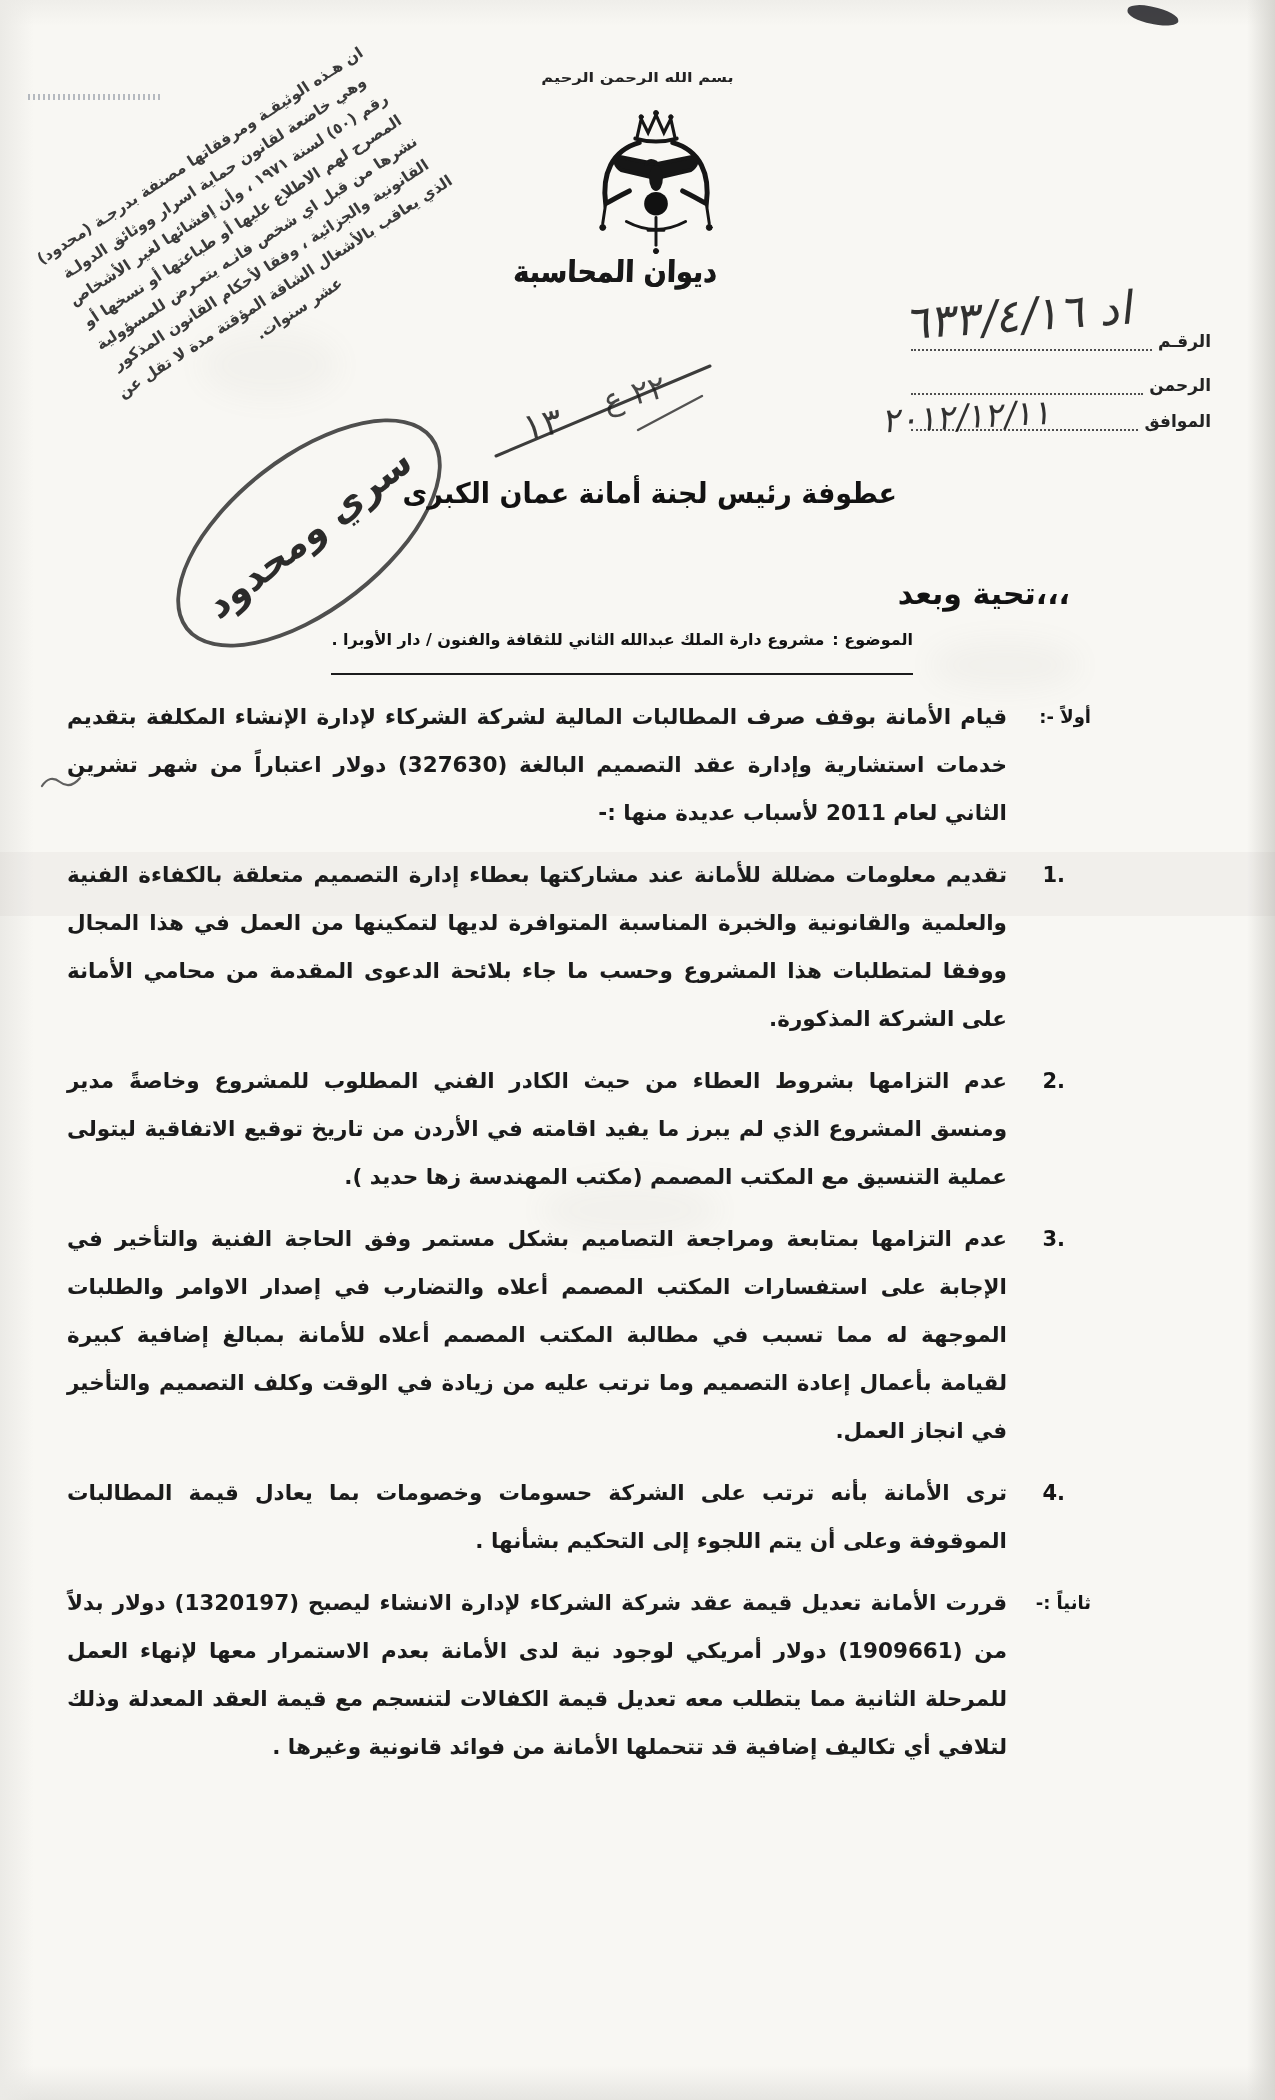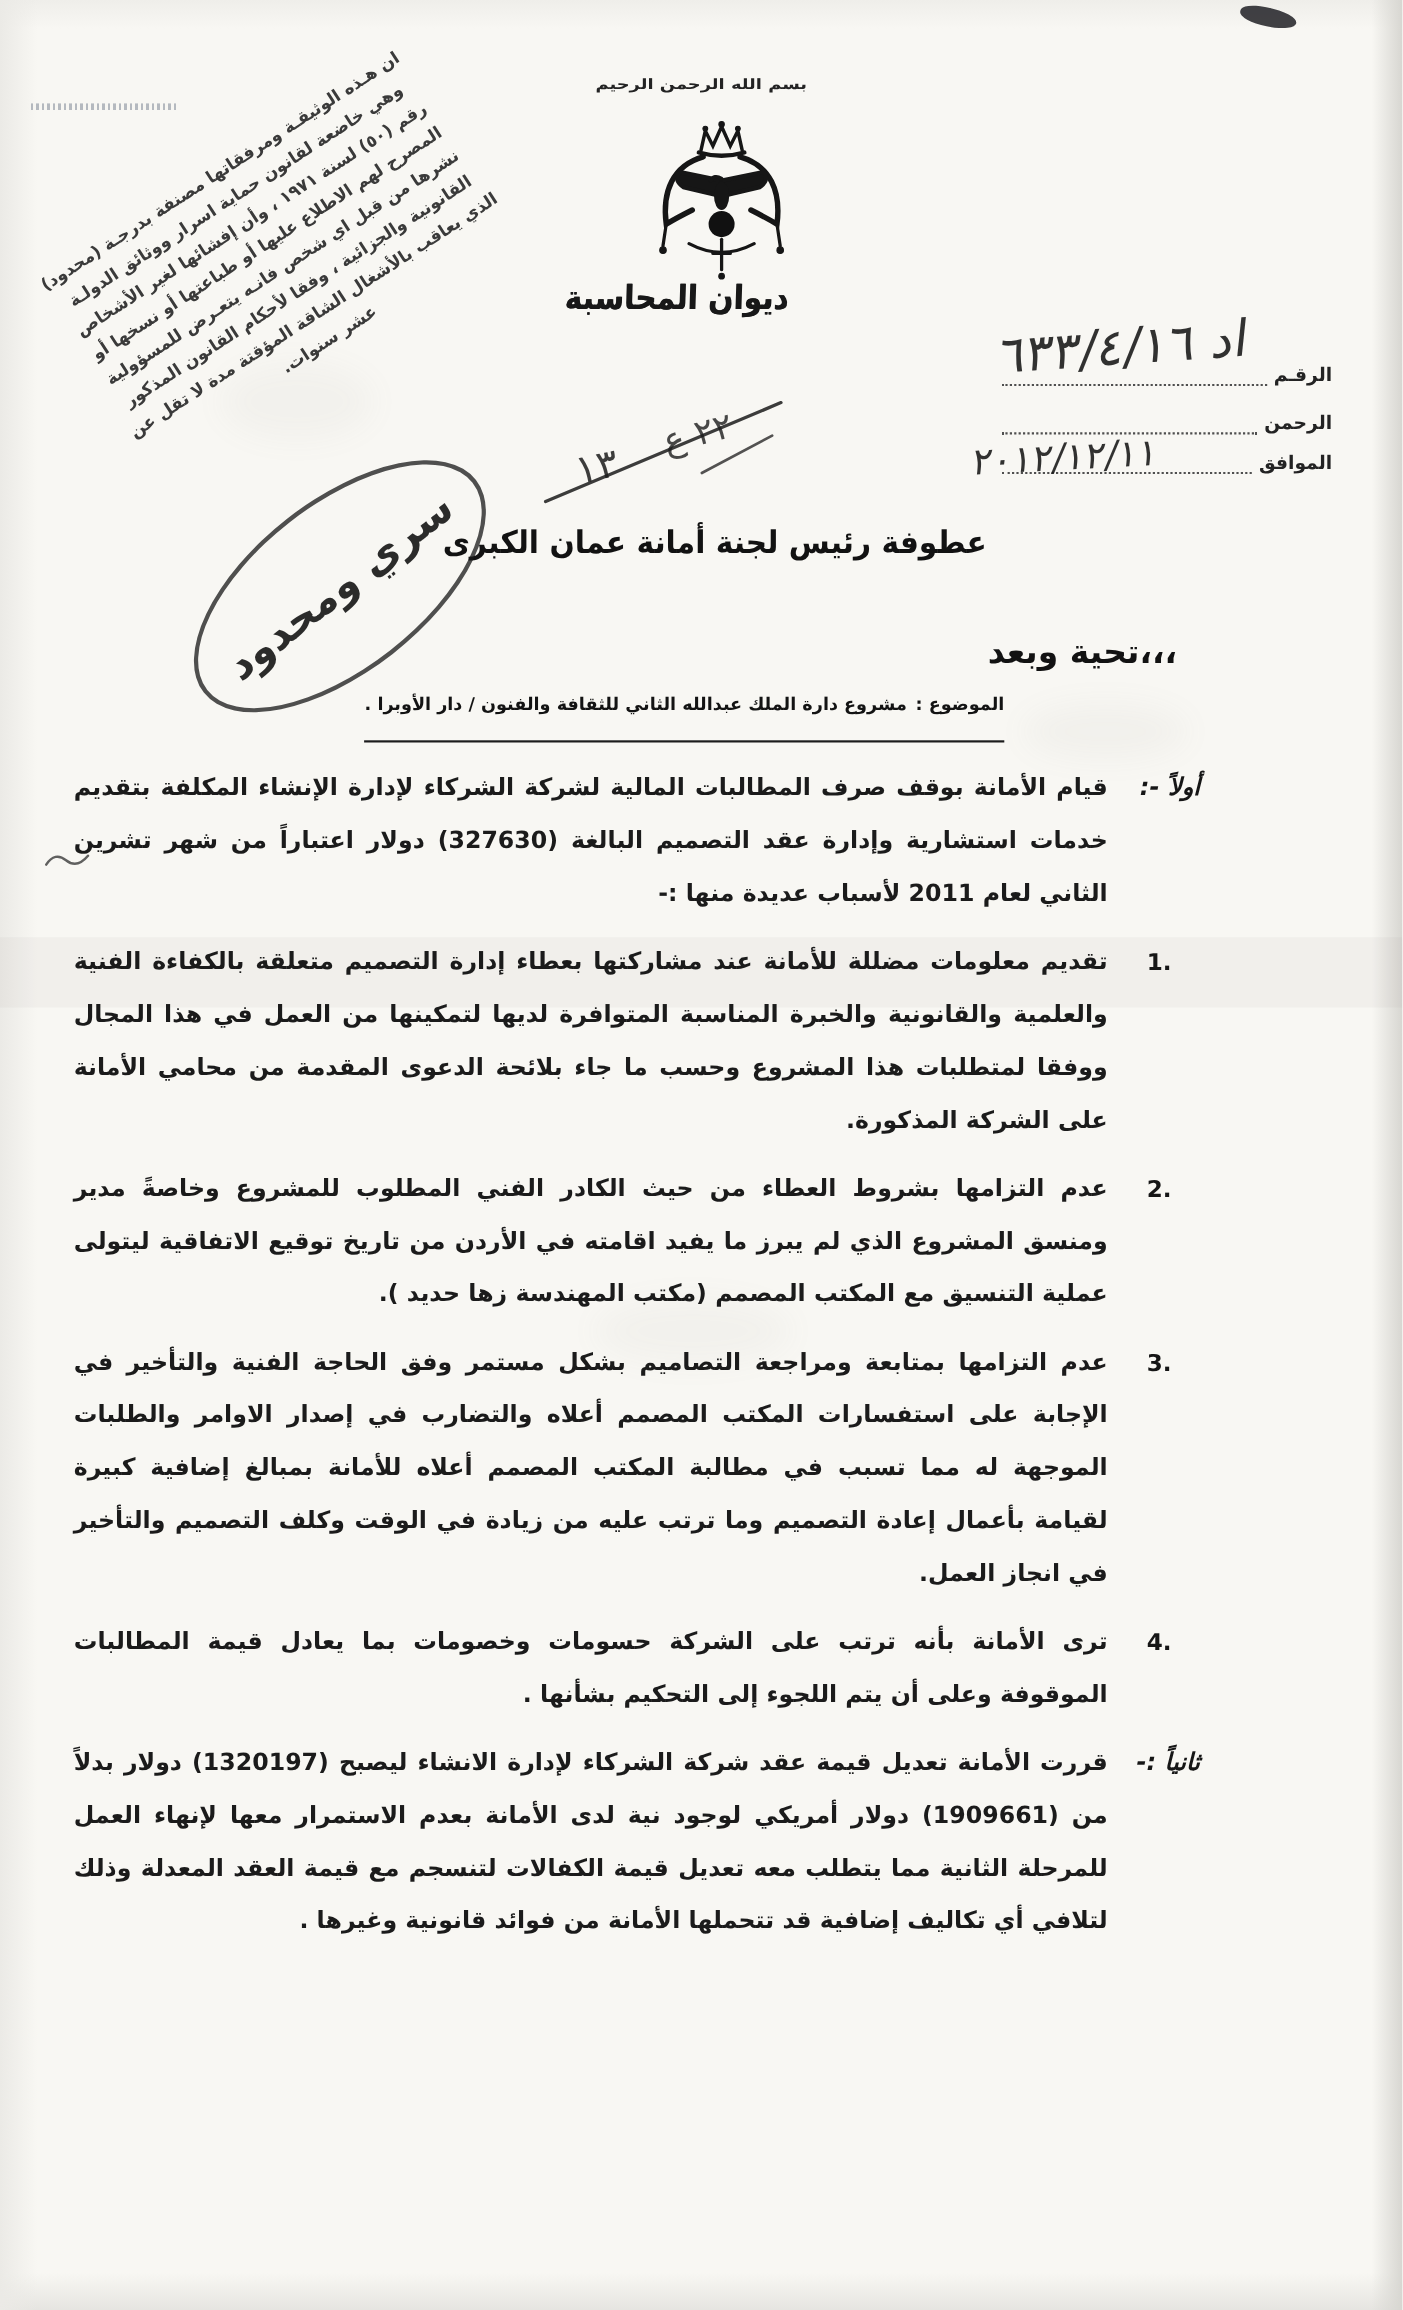--- a/index.html
+++ b/index.html
@@ -117,21 +117,21 @@
   
   .body-col { position: absolute; top: 693px; right: 268px; width: 940px; direction: rtl; }
   .para {
     margin: 0; font-size: 21.5px; font-weight: bold; line-height: 48px;
     text-align: justify; color: #1b1b1b;
   }
   .intro { margin-bottom: 8px; }
   .section, .item { position: relative; margin-bottom: 14px; }
   .section .marker {
     position: absolute; right: -84px; top: 0; line-height: 48px;
-    font-size: 22px; font-weight: bold; white-space: nowrap; color: #161616; font-style: italic;
+    font-size: 18px; font-weight: bold; white-space: nowrap; color: #161616;
   }
   .item .num {
     position: absolute; right: -58px; top: 0; line-height: 48px;
     font-size: 21px; font-weight: bold; direction: ltr; color: #161616;
   }
 </style>
 </head>
 <body>
 
 <div class="page">

